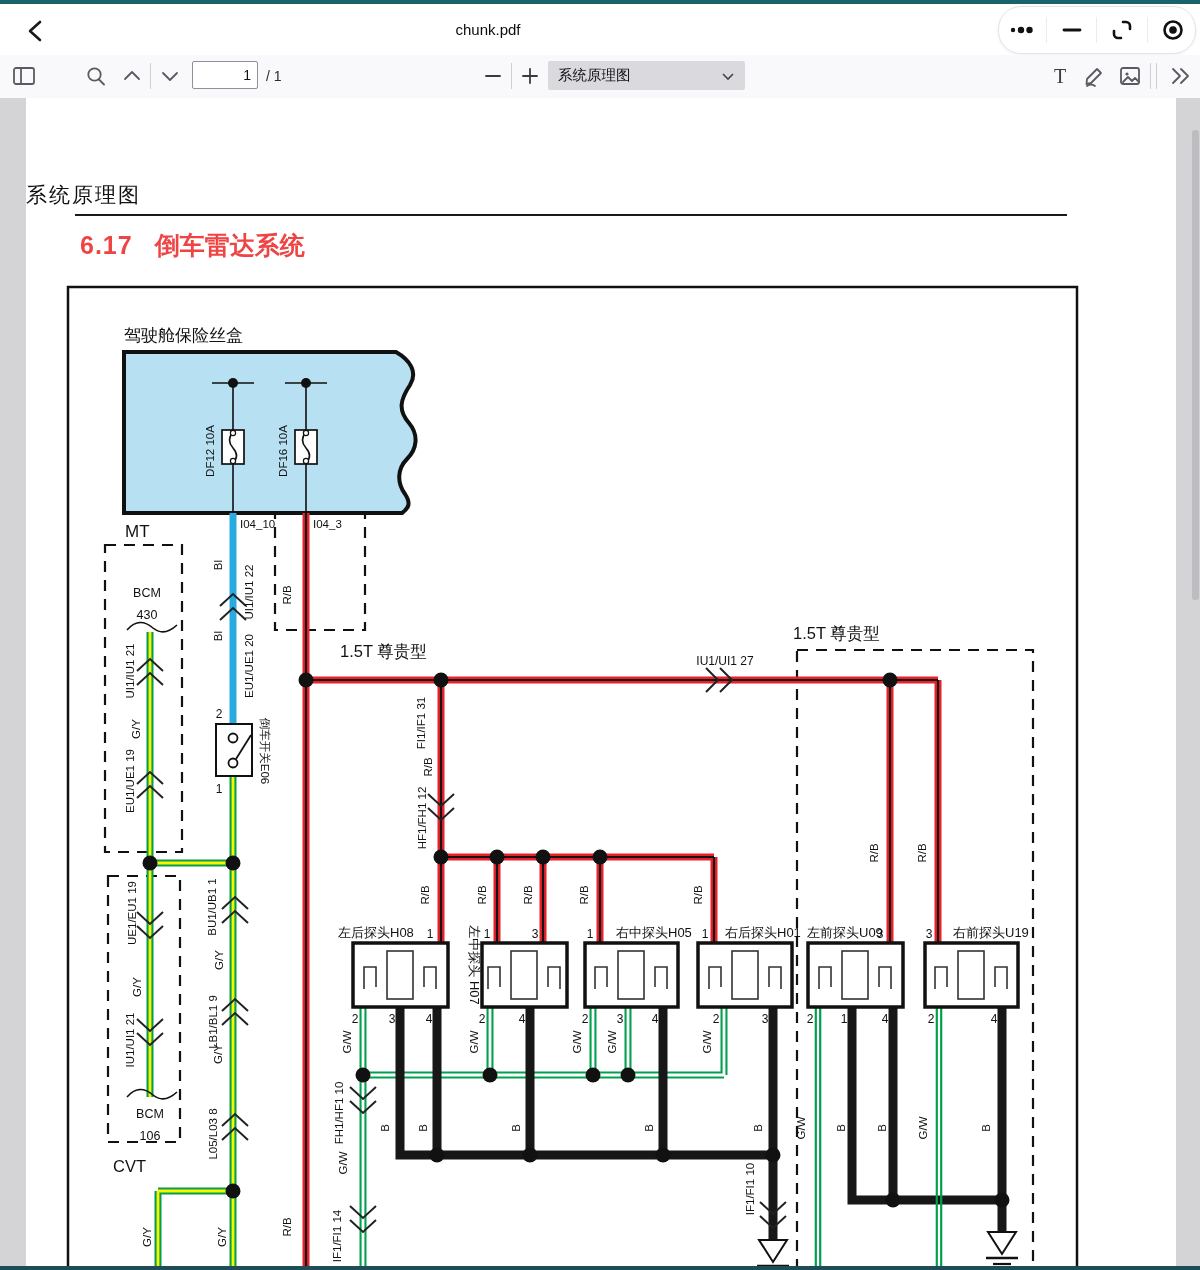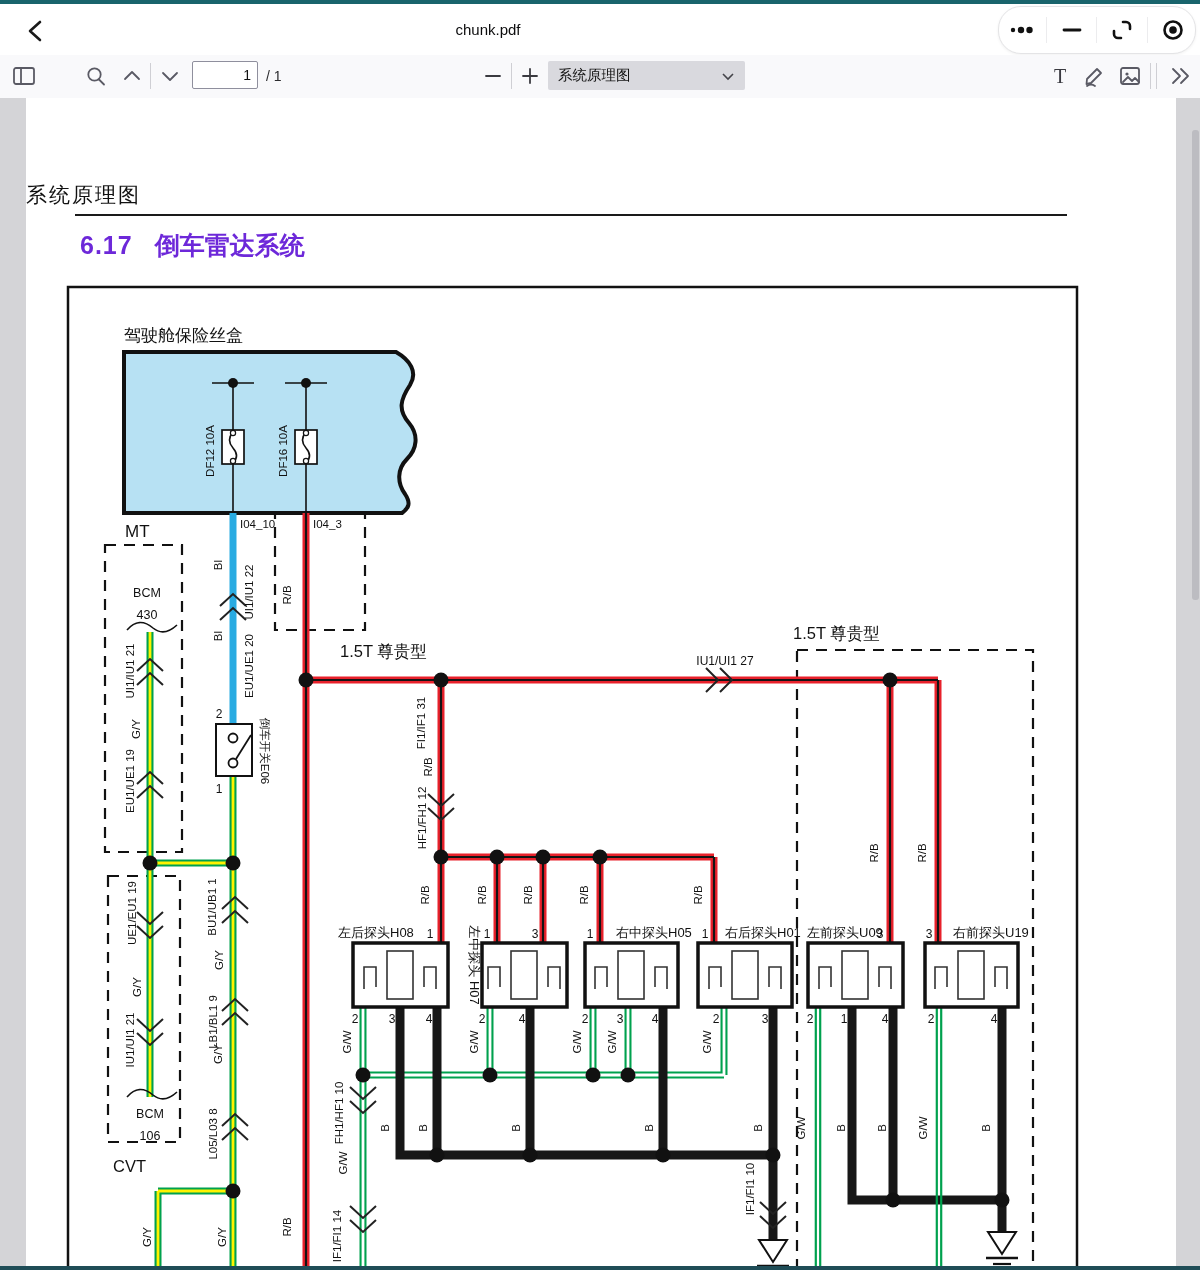--- a/index.html
+++ b/index.html
@@ -29,21 +29,21 @@
                border:none;border-radius:2px;cursor:pointer;text-align:left;padding:0 10px;font-size:14.5px;color:#111;
                display:flex;align-items:center;justify-content:space-between;}
   
   .content{left:0;top:98px;width:1200px;height:1168px;background:var(--content-bg,#d4d4d7);}
   .pdf-page{left:26px;top:98px;width:1150px;height:1168px;background:#fff;}
   .scroll-thumb{left:1192px;top:130px;width:7px;height:470px;border-radius:3px;background:#bcbcc1;}
   .bottom-strip{left:0;top:1266px;width:1200px;height:4px;background:var(--frame-bottom,#1f4d57);}
   .doc-header{left:26px;top:181px;width:974px;text-align:left;font-size:21px;letter-spacing:2px;
               font-family:"Liberation Serif","DejaVu Serif",serif;color:#111;}
   .doc-rule{left:75px;top:214px;width:992px;height:2px;background:#1a1a1a;}
-  .section-head{left:80px;top:229px;font-size:25px;font-weight:bold;color:#6d28d9;}
+  .section-head{left:80px;top:229px;font-size:25px;font-weight:bold;color:#ef4444;}
   .section-head .no{letter-spacing:1px;margin-right:22px;}
   
   svg text{font-family:"Liberation Sans","DejaVu Sans",sans-serif;fill:#111;}
   .t11{font-size:11.5px;} .t12{font-size:12px;} .t13{font-size:13px;} .t16{font-size:16.5px;}
   .t17{font-size:17px;} .tb12{font-size:12.5px;}
   .thin{fill:none;stroke:#111;stroke-width:1.6;}
   .dash{fill:none;stroke:#111;stroke-width:2.2;stroke-dasharray:11 8;}
   .frame{fill:none;stroke:#111;stroke-width:2.5;}
   .w-red{stroke:var(--wire-red,#e8212b);stroke-width:7;fill:none;}
   .w-red-core{stroke:#141414;stroke-width:2.2;fill:none;}

